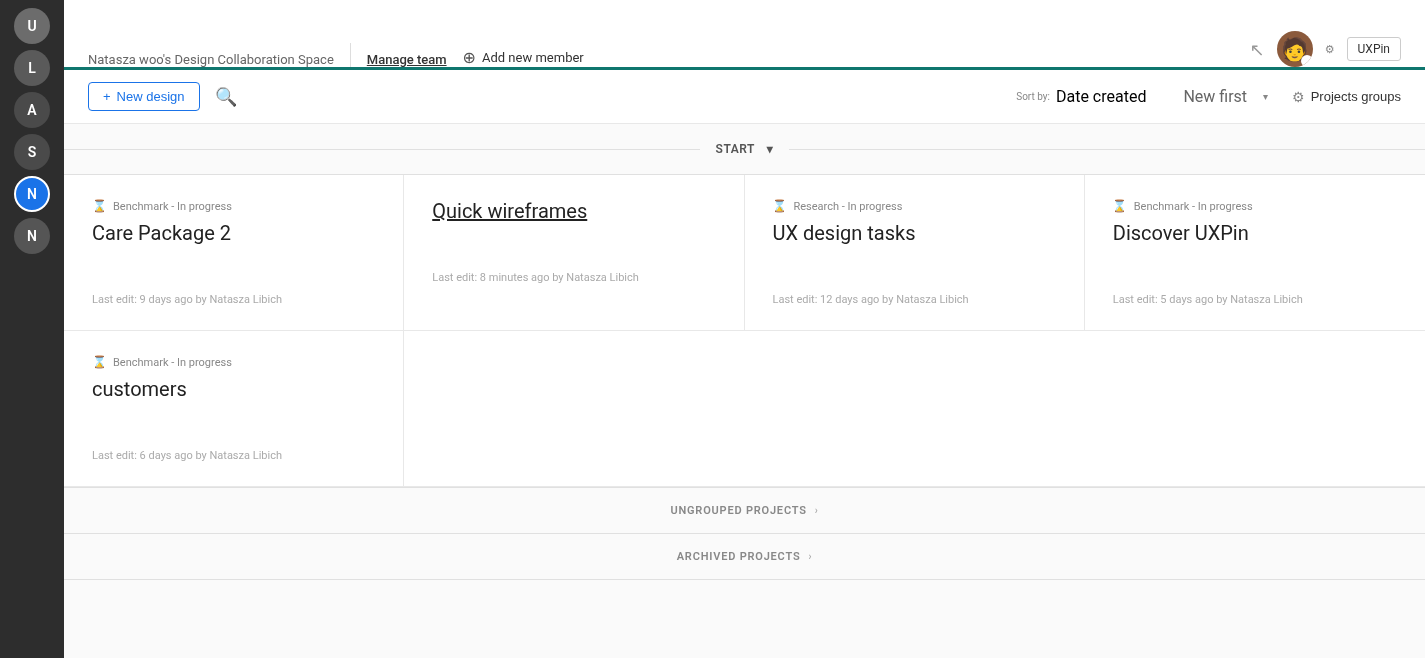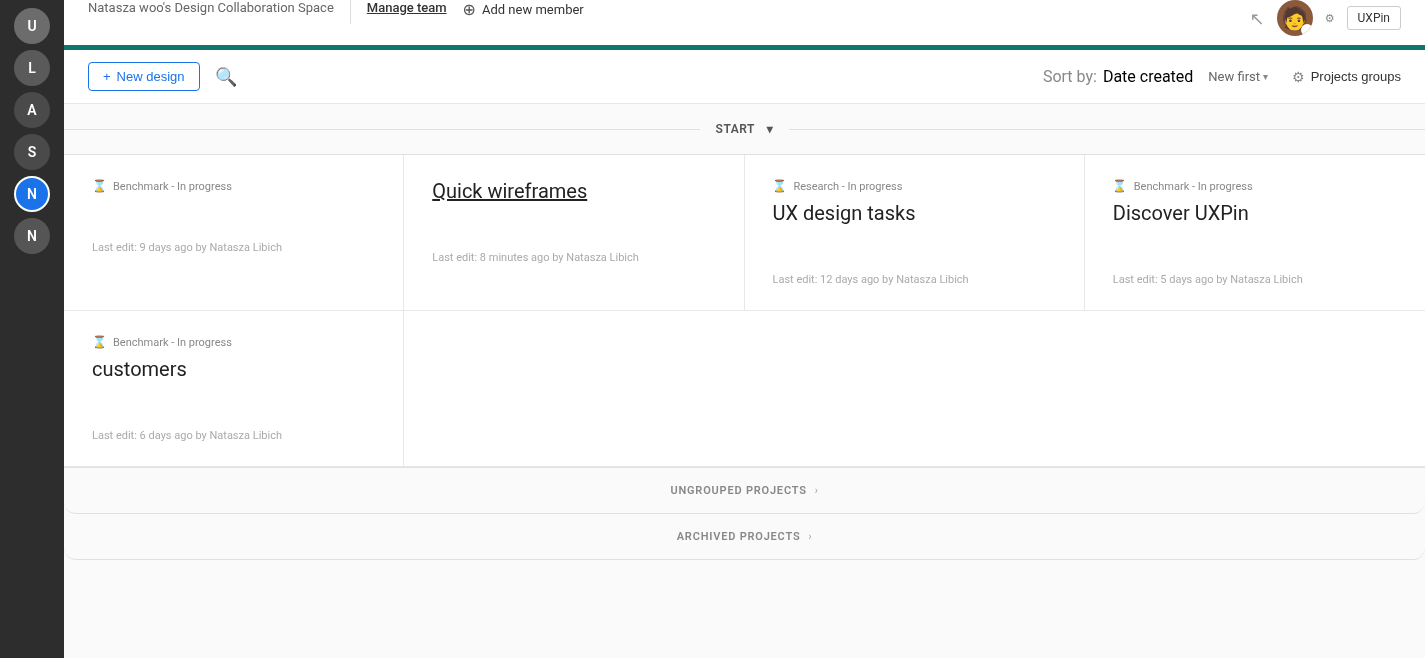--- a/index.html
+++ b/index.html
@@ -38,24 +38,24 @@
       flex: 1;
       display: flex;
       flex-direction: column;
       background: #fff;
       overflow: hidden;
     }
 
     
     .header {
       display: flex;
-      align-items: flex-start;
+      align-items: flex-end;
       padding: 0 24px;
-      height: 50px;
-      border-bottom: 5px solid #0f766e;
+      height: 70px;
+      border-bottom: 3px solid #0f766e;
       background: #fff;
       flex-shrink: 0;
     }
     .header-title {
       font-size: 13px;
       color: #666;
       margin-right: 16px;
     }
     .header-divider {
       width: 1px;
@@ -161,35 +161,35 @@
     .search-icon-btn {
       margin-left: 16px;
       background: none;
       border: none;
       cursor: pointer;
       font-size: 18px;
       color: #666;
     }
     .toolbar-spacer { flex: 1; }
     .sort-label {
+      font-size: 10px;
+      color: #888;
+      margin-right: 6px;
+    }
+    .sort-dropdown {
+      display: flex;
+      align-items: center;
+      gap: 16px;
+      cursor: pointer;
+      margin-right: 24px;
+    }
+    .sort-sub {
       font-size: 16px;
-      color: #888;
-      margin-right: 6px;
-    }
-    .sort-dropdown {
-      display: flex;
-      align-items: center;
-      gap: 3px;
-      cursor: pointer;
-      margin-right: 24px;
-    }
-    .sort-sub {
-      font-size: 13px;
       color: #666;
-      margin-left: 12px;
+      margin-left: 21px;
     }
     .chevron {
       font-size: 10px;
       color: #888;
     }
     .projects-groups-btn {
       display: flex;
       align-items: center;
       gap: 6px;
       font-size: 13px;
@@ -311,21 +311,20 @@
     .bottom-section {
       border-top: 1px solid #e0e0e0;
     }
     .bottom-row {
       display: flex;
       align-items: center;
       justify-content: center;
       padding: 16px;
       border-bottom: 1px solid #e0e0e0;
       cursor: pointer;
-      border-radius: 12px;
     }
     .bottom-label {
       font-size: 11px;
       font-weight: 600;
       color: #888;
       letter-spacing: 0.8px;
       display: flex;
       align-items: center;
       gap: 8px;
     }
@@ -397,20 +396,21 @@
         <span>▾</span>
       </div>
     </div>
 
     <div class="projects-grid" id="row1-container">
         <div class="project-card">
     <div class="project-status">
       <span class="hourglass-icon">⌛</span>
       <span>Benchmark - In progress</span>
     </div>
+    <div class="project-name">Care Package 2</div>
     <div class="project-meta">Last edit: 9 days ago by Natasza Libich</div>
   </div>
         <div class="project-card">
 
     <div class="project-name linked">Quick wireframes</div>
     <div class="project-meta">Last edit: 8 minutes ago by Natasza Libich</div>
   </div>
         <div class="project-card">
     <div class="project-status">
       <span class="hourglass-icon">⌛</span>

